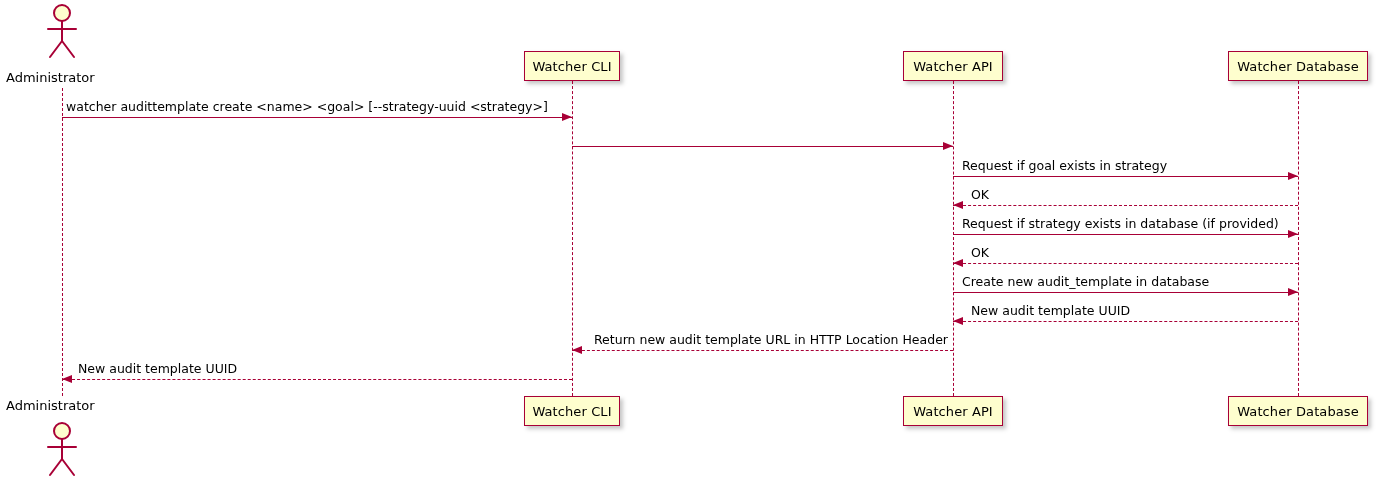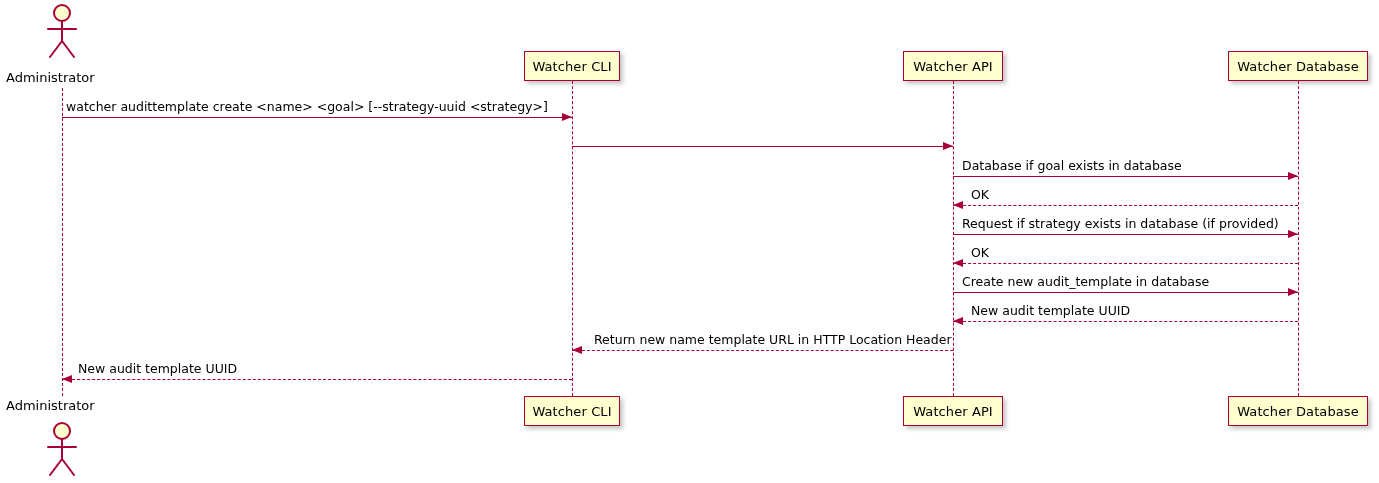--- a/index.html
+++ b/index.html
@@ -128,21 +128,21 @@
 
   <div class="msg" style="left:62px; top:117px; width:510px;"></div>
   <div class="arrowhead right" style="left:562px; top:112.5px;"></div>
   <div class="msg-label" style="left:66px; top:101px;text-align:right;">watcher audittemplate create &lt;name&gt; &lt;goal&gt; [--strategy-uuid &lt;strategy&gt;]</div>
 
   <div class="msg" style="left:572px; top:146px; width:381px;"></div>
   <div class="arrowhead right" style="left:943px; top:141.5px;"></div>
 
   <div class="msg" style="left:953px; top:176px; width:345px;"></div>
   <div class="arrowhead right" style="left:1288px; top:171.5px;"></div>
-  <div class="msg-label" style="left:962px; top:160px;">Database if goal exists in database</div>
+  <div class="msg-label" style="left:962px; top:160px;">Request if goal exists in strategy</div>
 
   <div class="msg dotted" style="left:953px; top:205px; width:345px;"></div>
   <div class="arrowhead left" style="left:953px; top:200.5px;"></div>
   <div class="msg-label" style="left:971px; top:189px;">OK</div>
 
   <div class="msg" style="left:953px; top:234px; width:345px;"></div>
   <div class="arrowhead right" style="left:1288px; top:229.5px;"></div>
   <div class="msg-label" style="left:962px; top:218px;">Request if strategy exists in database (if provided)</div>
 
   <div class="msg dotted" style="left:953px; top:263px; width:345px;"></div>
@@ -152,21 +152,21 @@
   <div class="msg" style="left:953px; top:292px; width:345px;"></div>
   <div class="arrowhead right" style="left:1288px; top:287.5px;"></div>
   <div class="msg-label" style="left:962px; top:276px;">Create new audit_template in database</div>
 
   <div class="msg dotted" style="left:953px; top:321px; width:345px;"></div>
   <div class="arrowhead left" style="left:953px; top:316.5px;"></div>
   <div class="msg-label" style="left:971px; top:305px;">New audit template UUID</div>
 
   <div class="msg dotted" style="left:572px; top:350px; width:381px;"></div>
   <div class="arrowhead left" style="left:572px; top:345.5px;"></div>
-  <div class="msg-label" style="left:594px; top:334px;">Return new name template URL in HTTP Location Header</div>
+  <div class="msg-label" style="left:594px; top:334px;">Return new audit template URL in HTTP Location Header</div>
 
   <div class="msg dotted" style="left:62px; top:379px; width:510px;"></div>
   <div class="arrowhead left" style="left:62px; top:374.5px;"></div>
   <div class="msg-label" style="left:78px; top:363px;">New audit template UUID</div>
 
   <div class="actor-label" style="left:6px; top:399px;">Administrator</div>
   <div class="actor" style="left:39px; top:421px;">
     <svg width="46" height="56" viewBox="0 0 46 56" aria-hidden="true">
       <g stroke="#A80036" stroke-width="2" fill="none" stroke-linecap="round">
         <circle cx="23" cy="10" r="8" fill="#FEFECE"></circle>

